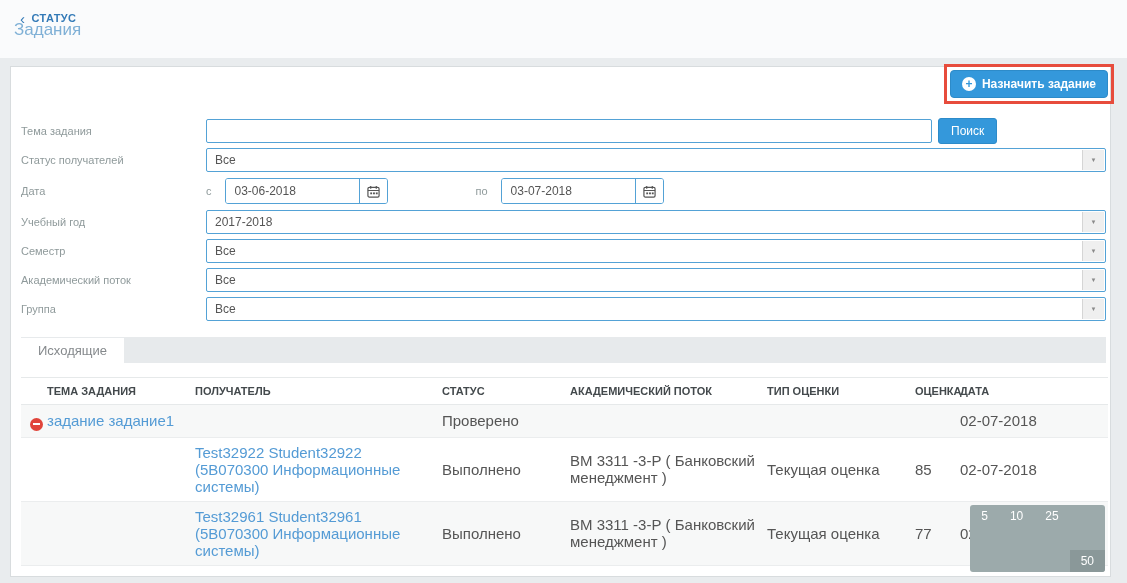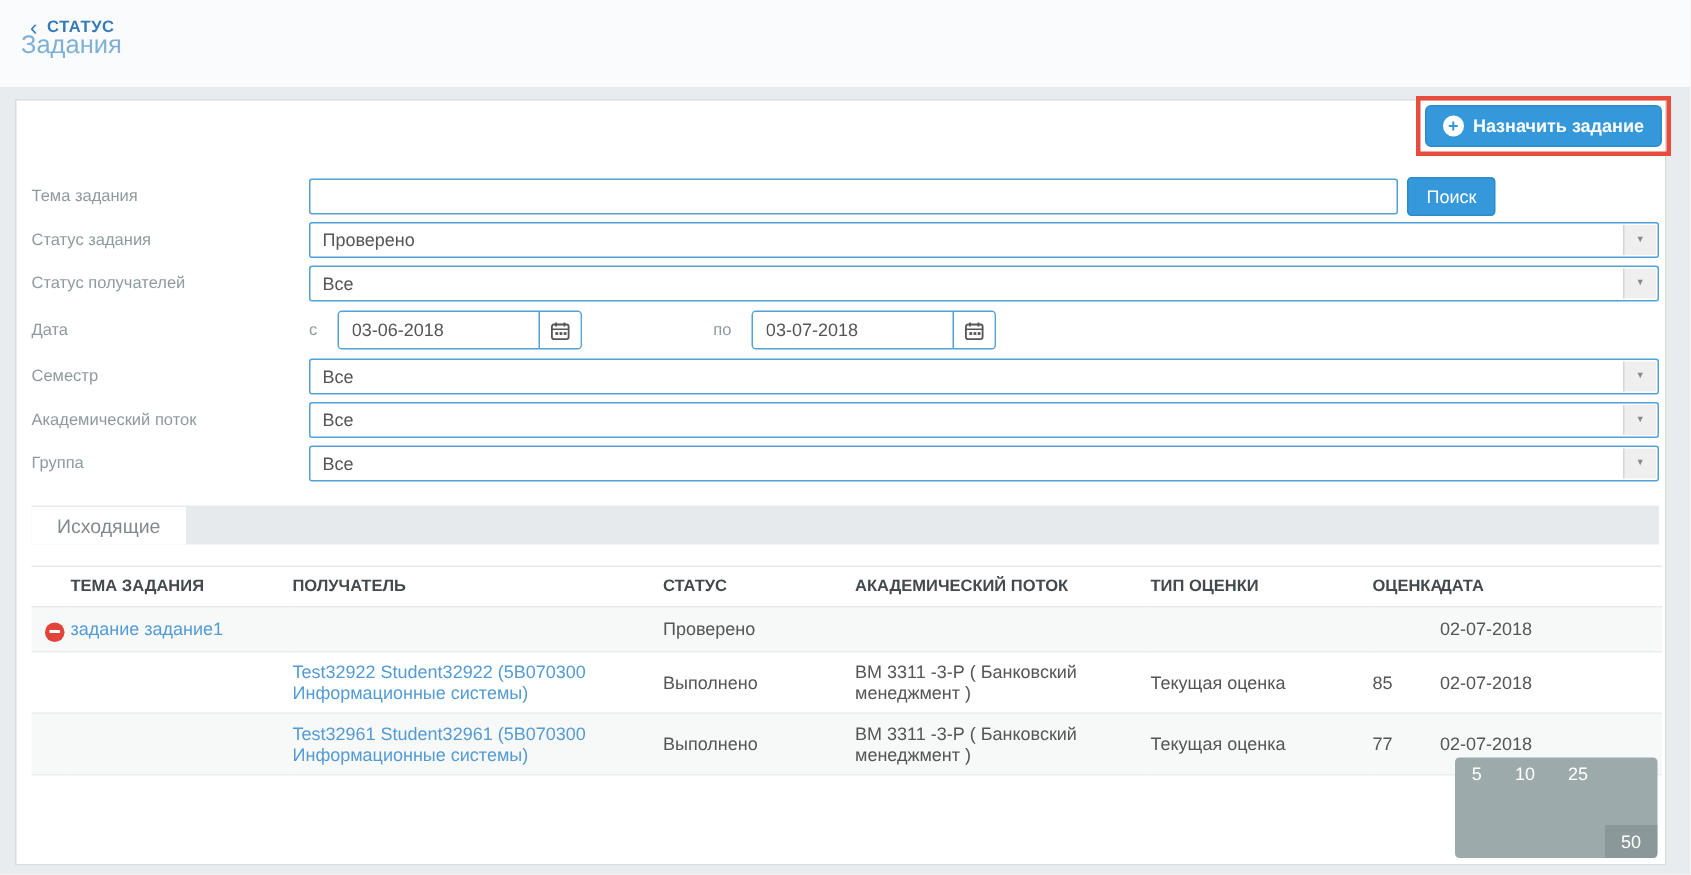--- a/index.html
+++ b/index.html
@@ -99,21 +99,21 @@
   .found { margin: 18px 0 0 10px; font-size: 12px; color: #666; }
 
   
   table.results { border-collapse: collapse; margin: 14px 4px 0 10px; width: 1087px; table-layout: fixed; }
   .results th {
     text-align: left; font-size: 11px; font-weight: 700; color: #43494c;
     padding: 7px 8px 7px 0; border-top: 1px solid #e6e9ea; border-bottom: 1px solid #e6e9ea;
     white-space: nowrap;
   }
   .results td {
-    font-size: 12px; color: #555; padding: 6px 8px 6px 0;
+    font-size: 15px; color: #555; padding: 6px 8px 6px 0;
     border-bottom: 1px solid #ebedee; vertical-align: middle;
   }
   .results tbody tr:nth-child(odd) { background: #f7f8f8; }
   a.cell-link { color: #549bd5; text-decoration: none; cursor: pointer; }
   .remove-ico {
     width: 13px; height: 13px; border-radius: 50%; background: #e0443a;
     display: inline-flex; align-items: center; justify-content: center; cursor: pointer;
     margin-left: 9px;
   }
   .remove-ico i { display: block; width: 7px; height: 2px; background: #fff; }
@@ -149,27 +149,20 @@
   </div>
 
   <div class="filters">
 
     <div class="f-row">
       <span class="f-label">Тема задания</span>
       <input class="txt-input" type="text" style="">
       <button class="search-btn">Поиск</button>
     </div>
 
-    <div class="f-row">
-      <span class="f-label">Статус задания</span>
-      <div class="sel">
-        <span>Проверено</span>
-        <span class="caret-box">▼</span>
-      </div>
-    </div>
 
     <div class="f-row">
       <span class="f-label">Статус получателей</span>
       <div class="sel">
         <span>Все</span>
         <span class="caret-box">▼</span>
       </div>
     </div>
 
     <div class="f-row" style="height:28px;">
@@ -202,20 +195,27 @@
                 <line x1="1" y1="6" x2="13" y2="6" stroke="#555" stroke-width="1.1"></line>
                 <rect x="3.5" y="8" width="2" height="2" fill="#555"></rect>
                 <rect x="6.5" y="8" width="2" height="2" fill="#555"></rect>
                 <rect x="9.5" y="8" width="2" height="2" fill="#555"></rect>
               </svg>
           </span>
         </div>
       </div>
     </div>
 
+    <div class="f-row">
+      <span class="f-label">Учебный год</span>
+      <div class="sel">
+        <span>2017-2018</span>
+        <span class="caret-box">▼</span>
+      </div>
+    </div>
 
     <div class="f-row">
       <span class="f-label">Семестр</span>
       <div class="sel">
         <span>Все</span>
         <span class="caret-box">▼</span>
       </div>
     </div>
 
     <div class="f-row">

